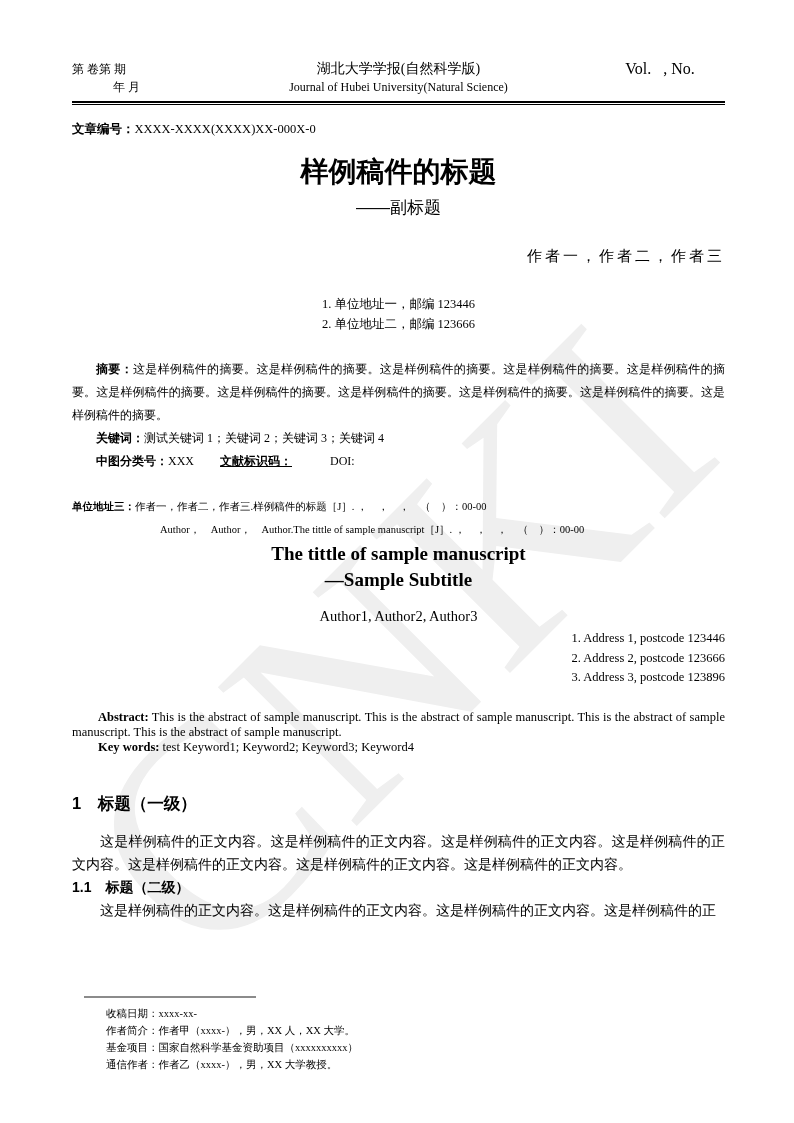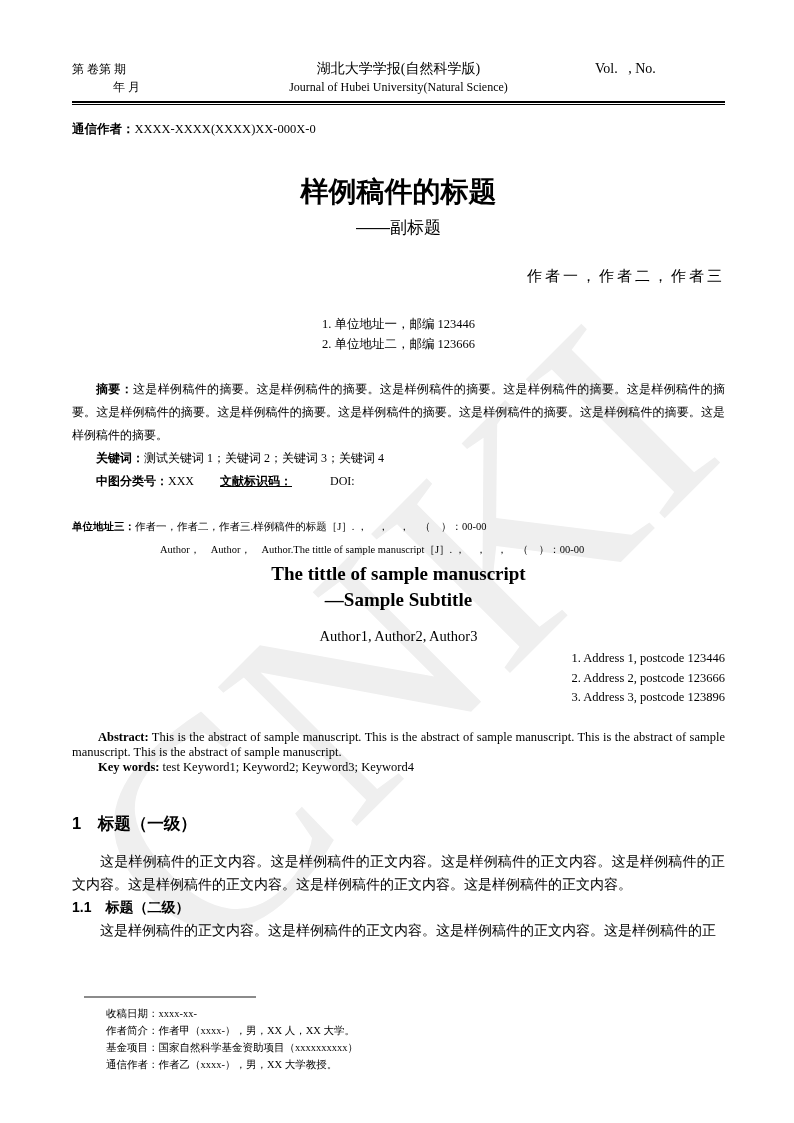--- a/index.html
+++ b/index.html
@@ -39,34 +39,34 @@
     padding: 60px 69px 0 72px;
   }
 
   
   .jheader { display: flex; align-items: flex-start; }
   .h-left { width: 130px; font-size: 12px; line-height: 18px; }
   .h-left .l2 { padding-left: 4px; margin-left: 37px; }
   .h-center { flex: 1; text-align: center; }
   .h-center .cn { font-size: 14px; line-height: 18px; }
   .h-center .en { font-size: 12px; line-height: 18px; }
-  .h-right { width: 130px; text-align: left; font-size: 14px; line-height: 18px; }
+  .h-right { width: 130px; text-align: center; font-size: 16px; line-height: 18px; }
 
   .double-rule {
     margin-top: 5px;
     height: 4px;
     border-top: 2px solid #000;
     border-bottom: 1px solid #000;
   }
 
   .article-no { margin-top: 16px; font-size: 12.5px; }
   .hei { font-family: "Liberation Sans", "DejaVu Sans", sans-serif; font-weight: 700; }
 
   .title-cn {
-    margin-top: 36px;
+    margin-top: 16px;
     text-align: center;
     font-family: "Liberation Sans", "DejaVu Sans", sans-serif;
     font-size: 28px;
     font-weight: 700;
     line-height: 36px;
   }
   .subtitle-cn {
     margin-top: 7px;
     text-align: center;
     font-family: "Liberation Sans", "DejaVu Sans", sans-serif;
@@ -170,21 +170,21 @@
         <div class="cn">湖北大学学报(自然科学版)</div>
         <div class="en">Journal of Hubei University(Natural Science)</div>
       </div>
       <div class="h-right">
         <div>Vol.&nbsp;&nbsp;&nbsp;, No.</div>
       </div>
     </div>
 
     <div class="double-rule"></div>
 
-    <p class="article-no"><span class="hei">通信作者：</span><span>XXXX-XXXX(XXXX)XX-000X-0</span></p>
+    <p class="article-no"><span class="hei">文章编号：</span><span>XXXX-XXXX(XXXX)XX-000X-0</span></p>
 
     <div class="title-cn">样例稿件的标题</div>
     <div class="subtitle-cn">——副标题</div>
 
     <div class="authors-cn">作者一，作者二，作者三</div>
 
     <div class="addresses-cn">
       <div>1. 单位地址一，邮编 123446</div>
       <div>2. 单位地址二，邮编 123666</div>
     </div>

